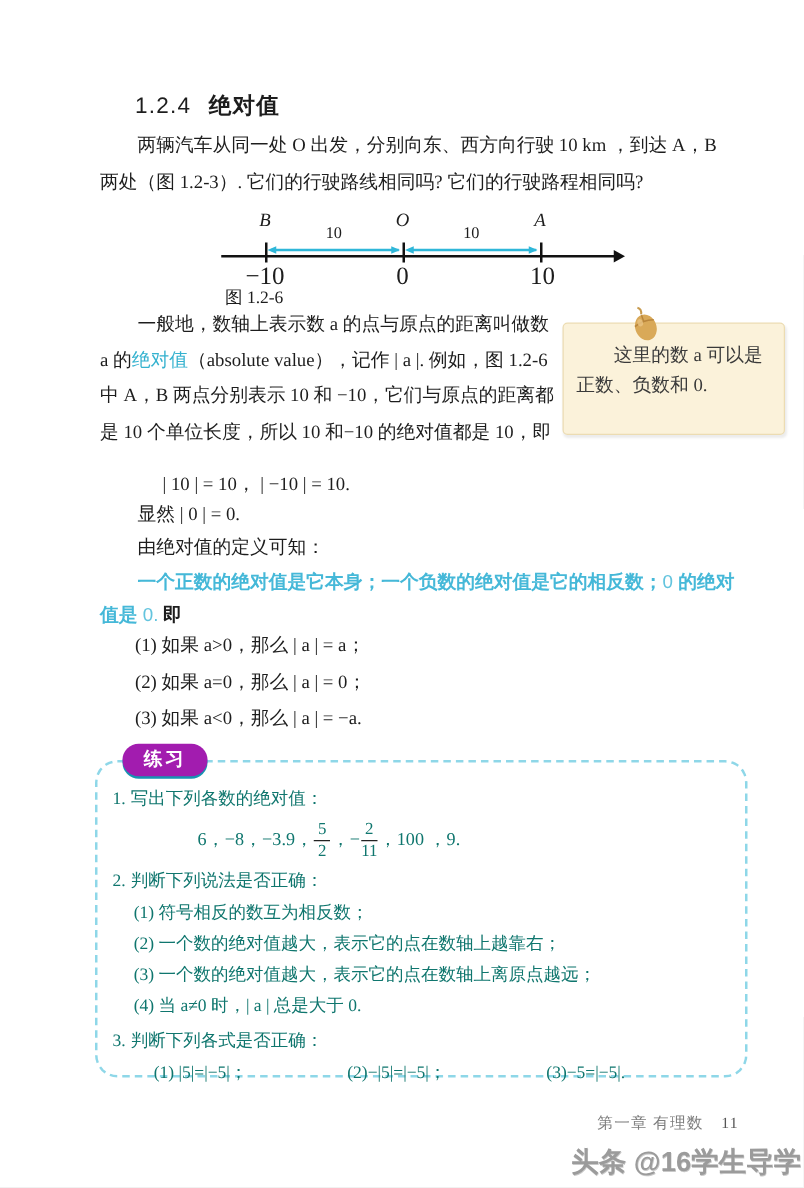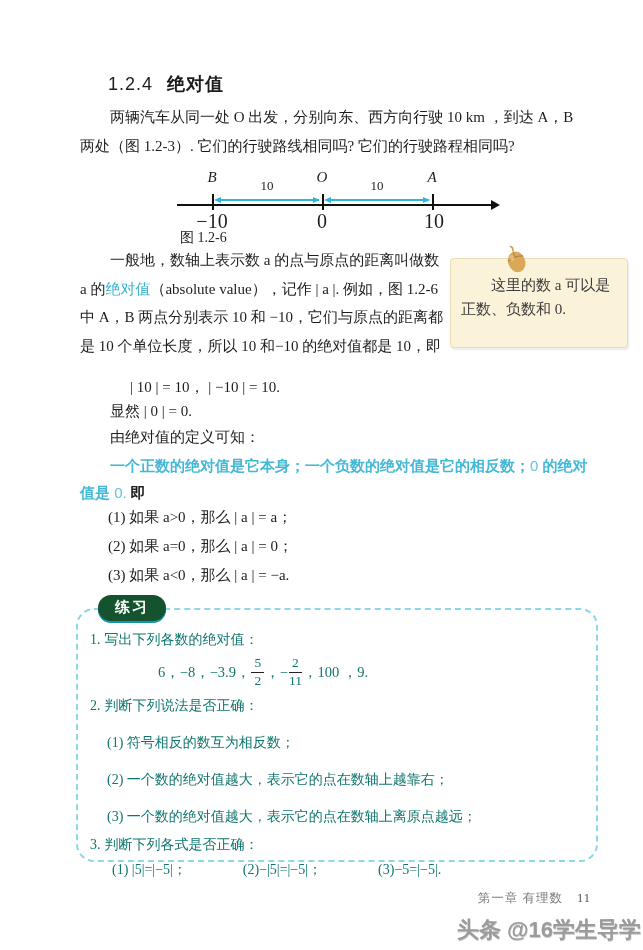--- a/index.html
+++ b/index.html
@@ -55,33 +55,33 @@
   .statement .blk{color:#1d1d1d;font-weight:bold;font-family:"Liberation Serif","DejaVu Serif",serif;}
   .cases{position:absolute;left:108px;top:503px;font-size:15px;line-height:29px;}
 
   
   .practice-box{
     position:absolute;left:76px;top:608px;width:518px;height:250px;
     border:2px dashed #8ed7e8;border-radius:18px;
   }
   .practice-pill{
     position:absolute;left:98px;top:595px;padding:3px 17px 4px 17px;
-    background:#14532d;border-radius:16px;box-shadow:0 2px 0 #1693b2;
+    background:#a21caf;border-radius:16px;box-shadow:0 2px 0 #1693b2;
     color:#fff;font-family:"Liberation Sans","DejaVu Sans",sans-serif;
     font-weight:bold;font-size:15px;letter-spacing:2px;
   }
   .practice-content{position:absolute;left:90px;top:624px;width:500px;font-size:14px;line-height:25px;color:#0f766e;}
   .q{margin-top:3px;}
   .q .qnum{margin-right:4px;}
-  .q-sub{margin-left:17px;margin-top:12px;}
+  .q-sub{margin-left:17px;}
   .q1-items{margin-left:68px;margin-top:3px;margin-bottom:4px;height:34px;display:flex;align-items:center;font-size:14.5px;}
   .frac{display:inline-block;vertical-align:middle;text-align:center;line-height:1.05;font-size:13.5px;margin:0 1px;}
   .frac .fnum{display:block;border-bottom:1px solid #222;padding:0 3px 1px 3px;}
   .frac .fden{display:block;padding-top:1px;}
-  .q3-row{display:flex;gap:56px;margin-left:22px;}
+  .q3-row{display:flex;gap:80px;margin-left:33px;}
 
   
   .footer{position:absolute;right:52px;top:890px;font-size:12.5px;color:#7d7d7d;letter-spacing:1px;}
   .footer .pg{color:#555;margin-left:14px;}
   .watermark{position:absolute;right:2px;top:915px;font-size:22px;color:#9b9b9b;
     font-family:"Liberation Sans","DejaVu Sans",sans-serif;font-weight:bold;
     text-shadow:0.5px 0.5px 0 #c9c9c9;}
 </style>
 </head>
 <body>
@@ -178,20 +178,21 @@
       <span>，</span>
       <span>100 ，9.</span>
     </div>
 
     <div class="q">
       <span class="qnum">2.</span><span>判断下列说法是否正确：</span>
     </div>
     <div class="q-sub">(1) 符号相反的数互为相反数；</div>
     <div class="q-sub">(2) 一个数的绝对值越大，表示它的点在数轴上越靠右；</div>
     <div class="q-sub">(3) 一个数的绝对值越大，表示它的点在数轴上离原点越远；</div>
+    <div class="q-sub">(4) 当 a≠0 时，| a | 总是大于 0.</div>
 
     <div class="q">
       <span class="qnum">3.</span><span>判断下列各式是否正确：</span>
     </div>
     <div class="q3-row">
       <span>(1) |5|=|−5|；</span>
       <span>(2)−|5|=|−5|；</span>
       <span>(3)−5=|−5|.</span>
     </div>
   </div>

